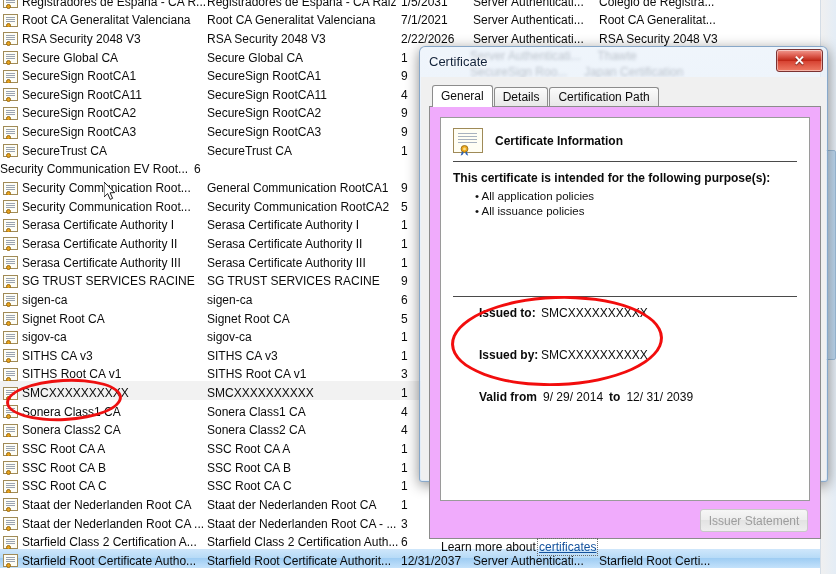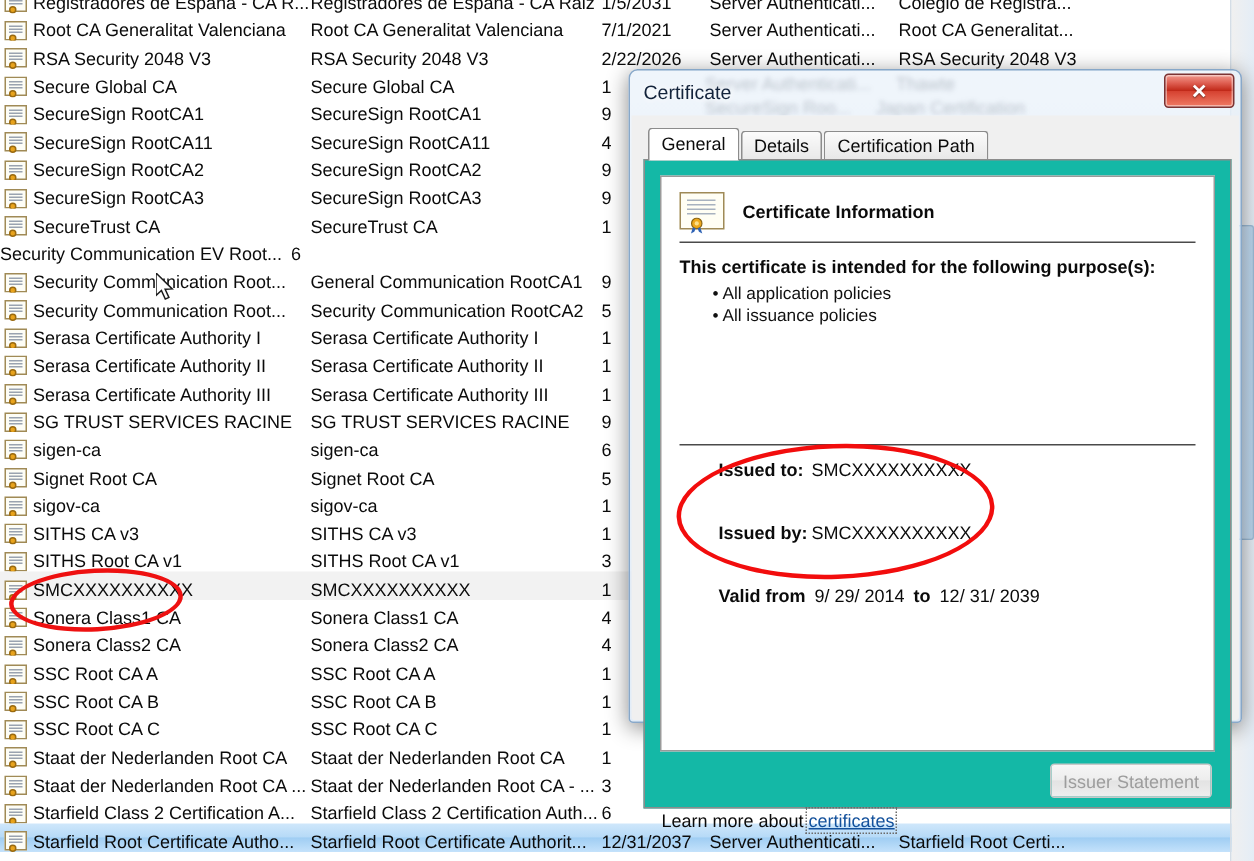--- a/index.html
+++ b/index.html
@@ -194,21 +194,21 @@
     line-height: 21px;
     background: #ffffff;
     border-color: #8c8c8c;
     position: relative;
     z-index: 3;
     margin-bottom: -1px;
   }
   #tab-panel {
     position: absolute;
     left: 0; right: 0; top: 21px; bottom: 0;
-    background: #14b8a6;
+    background: #f0abfc;
     border: 1px solid #8c8c8c;
     box-sizing: border-box;
   }
 
   
   #cert-frame {
     position: absolute;
     left: 10px; top: 10px; right: 10px;
     height: 384px;
     border: 1px solid #9a9a9a;

